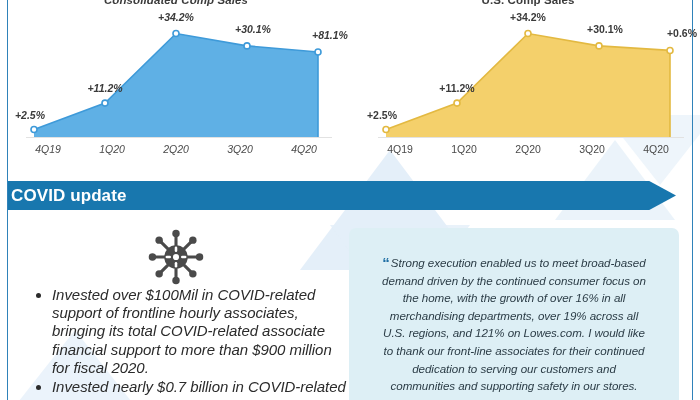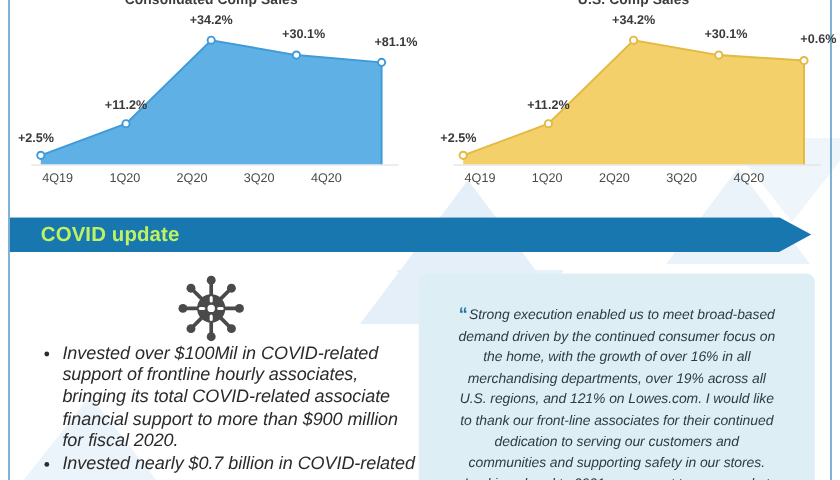--- a/index.html
+++ b/index.html
@@ -45,35 +45,35 @@
     border-top:70px solid rgba(231,241,250,.7);
   }
 
   
   .rule{position:absolute;top:0;bottom:0;width:1px;background:#2f82b9;}
   .rule-left{left:7px;}
   .rule-right{left:692px;}
 
   
   .chart{position:absolute;top:0;height:175px;}
-  .chart-left{left:16px;width:320px;}
+  .chart-left{left:16px;width:320px;font-style:italic;}
   .chart-right{left:368px;width:320px;}
   .chart-title{
     position:absolute;left:0;right:0;top:-6px;
     text-align:center;
     font-size:11.5px;font-weight:700;color:#3c3c3c;
     letter-spacing:.1px;
     white-space:nowrap;
   }
   .plot{position:absolute;left:0;top:12px;width:100%;height:125px;}
   .plot svg{display:block;width:100%;height:100%;overflow:visible;}
   .axis-line{position:absolute;left:10px;right:4px;top:137px;height:1px;background:#e2e2e2;}
   .xlabels{
     position:absolute;left:0;right:0;top:143px;
-    display:flex;
+    display:flex;justify-content:space-between;
     padding:0 4px;
     box-sizing:border-box;
   }
   .xlabels span{
     font-size:10.5px;color:#4a4a4a;
     width:56px;text-align:center;
     white-space:nowrap;
   }
   .dlabel{
     position:absolute;
@@ -85,22 +85,22 @@
 
   
   .banner{
     position:absolute;left:8px;top:181px;
     width:668px;height:29px;
     background:#1877ae;
     display:flex;align-items:center;
     clip-path:polygon(0 0, 96% 0, 100% 50%, 96% 100%, 0 100%);
   }
   .banner-text{
-    color:#bef264;font-size:17px;font-weight:700;
-    padding-left:26px;letter-spacing:.1px;
+    color:#ffffff;font-size:17px;font-weight:700;
+    padding-left:3px;letter-spacing:.1px;
     white-space:nowrap;
   }
 
   
   .virus-wrap{
     position:absolute;left:145px;top:228px;width:62px;height:58px;
   }
   .virus-wrap svg{display:block;width:100%;height:100%;}
 
   

